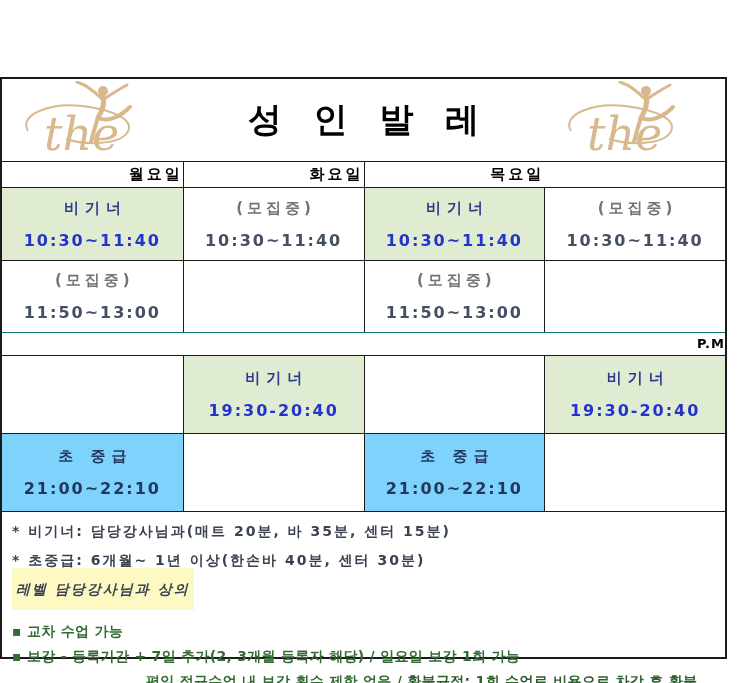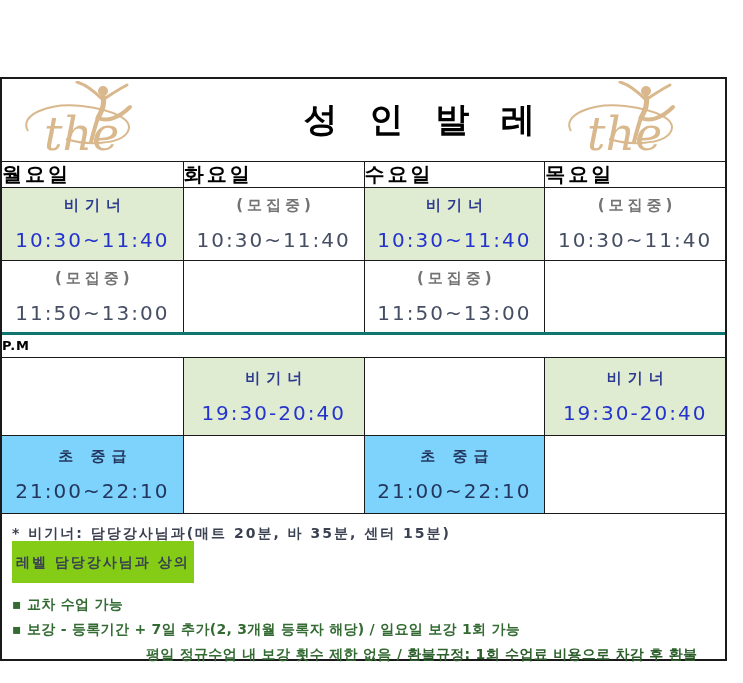--- a/index.html
+++ b/index.html
@@ -8,62 +8,62 @@
     font-family:"DejaVu Sans","Liberation Sans",sans-serif;color:#111;
   }
   .board{
     position:absolute;left:0;top:77px;width:723px;
     border:2px solid #1a1a1a;background:#fff;
   }
   
   .header-row{height:82px;display:flex;align-items:center;}
   .logo-box{width:180px;height:78px;display:flex;align-items:center;justify-content:center;}
   .main-title{
-    flex:1;text-align:right;font-size:34px;font-weight:700;color:#000;
+    flex:1;text-align:center;font-size:34px;font-weight:700;color:#000;
     letter-spacing:10px;padding-left:10px;white-space:nowrap;
   }
   
   .day-row{display:grid;grid-template-columns:1fr 1fr 1fr 1fr;border-top:1px solid #1a1a1a;}
   .day-cell{
-    height:25px;line-height:25px;text-align:left;font-weight:700;font-size:20px;
+    height:25px;line-height:25px;text-align:right;font-weight:700;font-size:15px;
     letter-spacing:3px;border-left:1px solid #1a1a1a;color:#000;
   }
   .day-cell:first-child{border-left:none;}
   
   .srow{display:grid;grid-template-columns:1fr 1fr 1fr 1fr;border-top:1px solid #1a1a1a;}
   .cell{
     border-left:1px solid #1a1a1a;display:flex;flex-direction:column;
     justify-content:center;align-items:center;gap:13px;background:#fff;
   }
   .cell:first-child{border-left:none;}
   .row-am .cell{height:72px;}
   .row-am2 .cell{height:71px;}
   .row-pm .cell{height:77px;}
   .bg-light{background:#dfecd2;}
   .bg-mid{background:#7dd3fc;}
   .lbl{font-weight:700;font-size:15px;letter-spacing:6px;text-indent:6px;white-space:nowrap;}
   .lbl-navy{color:#2c3a8f;}
   .lbl-dark{color:#737373;letter-spacing:4px;text-indent:4px;}
   .lbl-mid{color:#24365e;}
-  .time{font-weight:400;font-size:20px;letter-spacing:2px;white-space:nowrap;}
+  .time{font-weight:700;font-size:16px;letter-spacing:2px;white-space:nowrap;}
   .time-blue{color:#2433cc;}
   .time-dark{color:#454e63;}
   .time-mid{color:#24365e;}
   
   .pm-row{
-    border-top:3px solid #0f766e;height:22px;line-height:22px;text-align:left;
+    border-top:1px solid #0f766e;height:22px;line-height:22px;text-align:right;
     font-weight:700;font-size:13px;letter-spacing:1px;color:#000;
   }
   
   .notes{border-top:1px solid #1a1a1a;padding:11px 8px 8px 10px;height:126px;}
   .note-hand{
     font-weight:700;font-size:14px;letter-spacing:2px;color:#3a4150;
     margin:0 0 11px 0;white-space:nowrap;
   }
-  .note-hand .hl{background:#84cc16;padding:13px 4px;}
+  .note-hand .hl{background:#fef9c3;padding:13px 4px;font-style:italic;}
   .note-gap{height:13px;}
   .note-green{
     color:#336b33;font-size:14px;font-weight:700;letter-spacing:0.3px;
     margin:0 0 7px 0;white-space:nowrap;
   }
   .note-indent{padding-left:134px;margin-bottom:0;}
   .note-green .bold{font-weight:900;color:#2c5f2c;}
   svg text{font-family:"DejaVu Serif","Liberation Serif",serif;}
 </style>
 </head>
@@ -95,21 +95,20 @@
         <path d="M88,18 C81,11 73,4 63,1" fill="none" stroke="#d8b88c" stroke-width="3" stroke-linecap="round"></path>
         <path d="M90,18 C98,13 105,8 113,4" fill="none" stroke="#d8b88c" stroke-width="3" stroke-linecap="round"></path>
         <text x="30" y="69" font-size="46" font-style="italic" fill="#d8b88c">the</text>
       </svg>
     </div>
   </div>
 
   <div class="day-row">
     <div class="day-cell">월요일</div>
     <div class="day-cell">화요일</div>
-    <div class="day-cell">수요일</div>
     <div class="day-cell">목요일</div>
   </div>
 
   <div class="srow row-am">
     <div class="cell bg-light">
       <div class="lbl lbl-navy">비기너</div>
       <div class="time time-blue">10:30~11:40</div>
     </div>
     <div class="cell">
       <div class="lbl lbl-dark">(모집중)</div>
@@ -161,20 +160,21 @@
     <div class="cell"></div>
     <div class="cell bg-mid">
       <div class="lbl lbl-mid">초 중급</div>
       <div class="time time-mid">21:00~22:10</div>
     </div>
     <div class="cell"></div>
   </div>
 
   <div class="notes">
     <p class="note-hand">* 비기너: 담당강사님과(매트 20분, 바 35분, 센터 15분)</p>
+    <p class="note-hand">* 초중급: 6개월~ 1년 이상(한손바 40분, 센터 30분)</p>
     <p class="note-hand"><span class="hl">레벨 담당강사님과 상의</span></p>
     <div class="note-gap"></div>
     <p class="note-green">▪ 교차 수업 가능</p>
     <p class="note-green">▪ 보강 - 등록기간 + 7일 추가(2, 3개월 등록자 해당) / 일요일 보강 1회 가능</p>
     <p class="note-green note-indent"><span>평일 정규수업 내 보강 횟수 제한 없음 / </span><span class="bold">환불규정: 1회 수업료 비용으로 차감 후 환불</span></p>
   </div>
 
 </div>
 
 </body></html>

